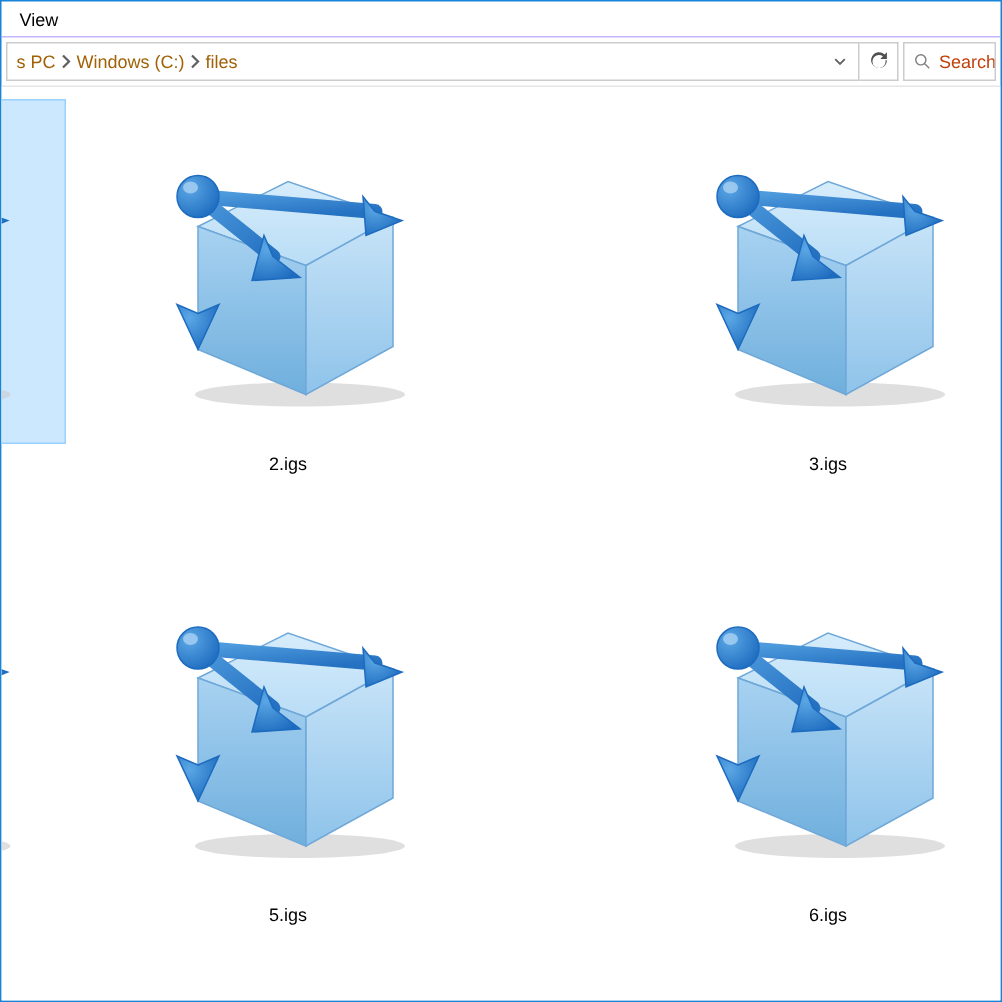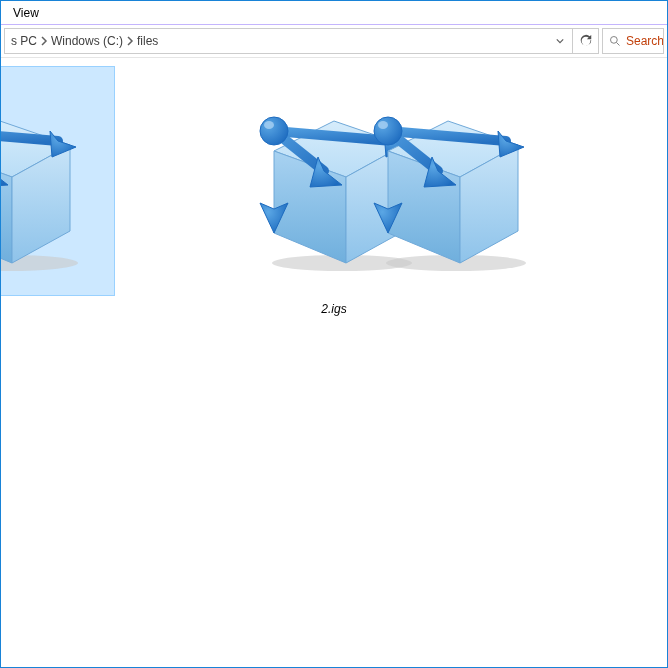--- a/index.html
+++ b/index.html
@@ -2,26 +2,26 @@
 <html><head>
 <meta charset="utf-8">
 <style>
   * { box-sizing: border-box; }
   html, body { margin: 0; padding: 0; font-family: "Segoe UI", sans-serif; font-size: 12px; color: #000; background: #fff; }
   .window { width: 668px; height: 668px; border: 1px solid #1883d7; overflow: hidden; display: flex; flex-direction: column; }
   .tabbar { height: 24px; border-bottom: 1px solid #c4b5fd; display: flex; align-items: flex-end; }
   .tab-item { padding: 4px 12px; color: #000; cursor: default; }
   .address-row { height: 33px; border-bottom: 1px solid #e5e5e5; display: flex; align-items: stretch; }
   .breadcrumb-box { flex: 1; border: 1px solid #cccccc; margin: 3px 0 3px 3px; display: flex; align-items: center; padding-left: 6px; background: #fff; }
-  .crumb { display: flex; align-items: center; gap: 2px; padding-right: 2px; color: #404040; }
+  .crumb { display: flex; align-items: center; gap: 2px; padding-right: 2px; color: #a16207; }
   .crumb-sep { width: 10px; height: 10px; display: flex; align-items: center; justify-content: center; color: #7a7a7a; }
   .refresh-box { width: 26px; border: 1px solid #cccccc; border-left: none; margin: 3px 3px 3px 0; display: flex; align-items: center; justify-content: center; color: #555; }
   .search-box { width: 62px; border: 1px solid #cccccc; margin: 3px 3px 3px 0; display: flex; align-items: center; padding: 0 6px; color: #c2410c; overflow: hidden; white-space: nowrap; background: #fff; }
   .search-icon { width: 12px; height: 12px; margin-right: 5px; flex-shrink: 0; }
-  .content { flex: 1; background: #fff; padding: 8px 0 0 0; overflow: hidden; font-style: italic; }
+  .content { flex: 1; background: #fff; padding: 8px 0 0 0; overflow: hidden; }
   .grid { display: grid; grid-template-columns: 1fr 1fr 1fr; grid-template-rows: 1fr 1fr; width: 100%; height: 100%; }
   .cell { display: flex; flex-direction: column; align-items: center; justify-content: flex-start; padding-top: 0; }
   .thumb-wrap { width: 230px; height: 230px; border: 1px solid transparent; padding: 1px; display: flex; align-items: center; justify-content: center; }
   .thumb-wrap.selected { border-color: #99d1ff; background: #cce8ff; }
   .label { margin-top: 6px; }
 
   .cell.cut-left .thumb-wrap { margin-left: -220px; }
   .cell.cut-left-2 .thumb-wrap { margin-left: -220px; }
   .cell.cut-right .thumb-wrap { margin-left: 130px; }
   .cell.cut-right .label { align-self: center; margin-left: 130px; }
@@ -141,24 +141,48 @@
 
       </div>
       <div class="cell">
         <div class="thumb-wrap">
           <svg class="icon3d">
               <use href="#cad-icon"></use>
             </svg>
         </div>
         <div class="label">2.igs</div>
       </div>
+      <div class="cell cut-right">
+        <div class="thumb-wrap">
+          <svg class="icon3d">
+              <use href="#cad-icon"></use>
+            </svg>
+        </div>
+        <div class="label">3.igs</div>
+      </div>
       <div class="cell cut-left-2">
         <div class="thumb-wrap">
           <svg class="icon3d">
               <use href="#cad-icon"></use>
             </svg>
         </div>
 
       </div>
+      <div class="cell">
+        <div class="thumb-wrap">
+          <svg class="icon3d">
+              <use href="#cad-icon"></use>
+            </svg>
+        </div>
+        <div class="label">5.igs</div>
+      </div>
+      <div class="cell cut-right">
+        <div class="thumb-wrap">
+          <svg class="icon3d">
+              <use href="#cad-icon"></use>
+            </svg>
+        </div>
+        <div class="label">6.igs</div>
+      </div>
     </div>
   </div>
 
 </div>
 
 </body></html>

